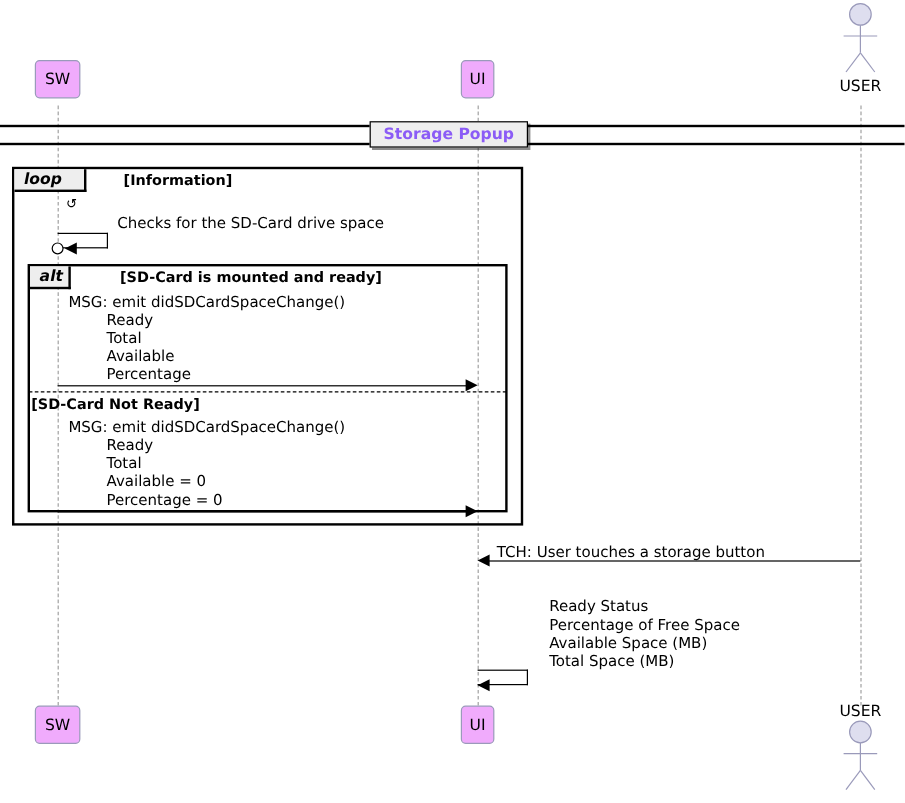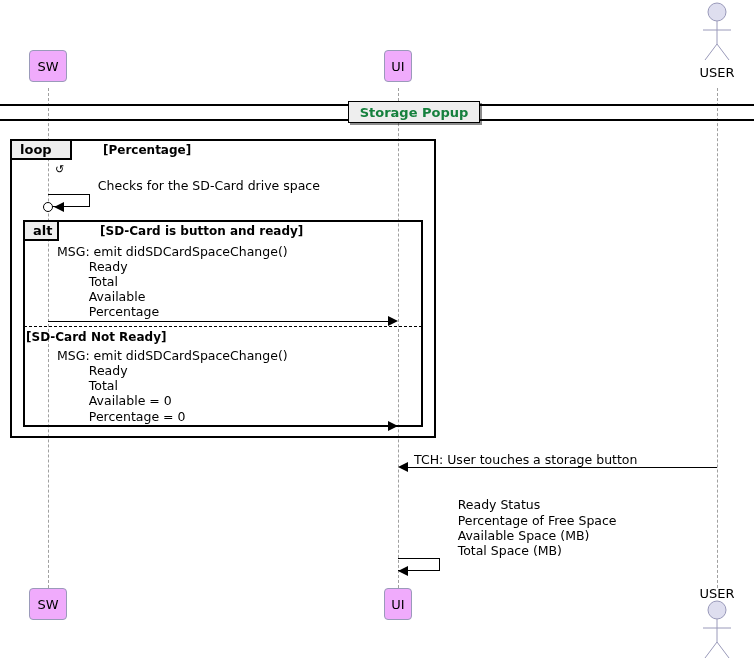--- a/index.html
+++ b/index.html
@@ -60,22 +60,21 @@
     position: absolute;
     box-sizing: border-box;
     background: #EEEEEE;
     border: 1px solid #000000;
     box-shadow: 2px 2px 0 0 rgba(0,0,0,0.45);
     display: flex;
     align-items: center;
     justify-content: center;
     font-size: 13px;
     font-weight: bold;
-    color: #15803d;
-    margin-left: 40px;
+    color: #8b5cf6;
   }
 
   
   .fragment {
     position: absolute;
     box-sizing: border-box;
     border: 2px solid #000000;
     background: transparent;
   }
   .fragment-tab {
@@ -83,20 +82,21 @@
     box-sizing: border-box;
     background: #EEEEEE;
     border-right: 2px solid #000000;
     border-bottom: 2px solid #000000;
     font-size: 13px;
     font-weight: bold;
     color: #000000;
     display: flex;
     align-items: center;
     padding-left: 8px;
+    font-style: italic;
   }
   .fragment-tab-notch {
     position: absolute;
     width: 0; height: 0;
   }
   .fragment-guard {
     position: absolute;
     font-size: 12px;
     font-weight: bold;
     color: #000000;
@@ -194,38 +194,38 @@
 
   <div class="fragment" style="left:10px; top:139px; width:426px; height:299px;"></div>
   <div class="fragment-tab" style="left:12px; top:141px; width:60px; height:19px;">
     <span>loop</span>
   </div>
   <svg class="fragment-tab-notch" style="left:72px; top:141px;" width="14" height="21" viewBox="0 0 14 21">
     <polygon points="0,0 14,0 0,19" fill="#EEEEEE" stroke="none"></polygon>
     <line x1="14" y1="0" x2="0" y2="19" stroke="#000000" stroke-width="2"></line>
     <line x1="0" y1="19" x2="-1" y2="19" stroke="#000000" stroke-width="2"></line>
   </svg>
-  <div class="fragment-guard" style="left:103px; top:143px;">[Percentage]</div>
+  <div class="fragment-guard" style="left:103px; top:143px;">[Information]</div>
 
   <div class="msg-icon" style="left:55px; top:163px;">↺</div>
   <div class="msg-text" style="left:66px; top:178px;">        Checks for the SD-Card drive space</div>
 
   <div class="self-loop" style="left:48px; top:194px; width:42px; height:13px;"></div>
   <div class="arrow-head-left" style="left:54px; top:202px;"></div>
   <div class="circle-end" style="left:43px; top:202px; width:10px; height:10px;"></div>
 
   <div class="fragment" style="left:23px; top:220px; width:400px; height:207px;"></div>
   <div class="fragment-tab" style="left:25px; top:222px; width:34px; height:19px;">
     <span>alt</span>
   </div>
   <svg class="fragment-tab-notch" style="left:73px; top:222px;" width="14" height="21" viewBox="0 0 14 21">
     <polygon points="0,0 14,0 0,19" fill="#EEEEEE" stroke="none"></polygon>
     <line x1="14" y1="0" x2="0" y2="19" stroke="#000000" stroke-width="2"></line>
   </svg>
-  <div class="fragment-guard" style="left:100px; top:224px;">[SD-Card is button and ready]</div>
+  <div class="fragment-guard" style="left:100px; top:224px;">[SD-Card is mounted and ready]</div>
 
   <div class="msg-text" style="left:57px; top:244px;">MSG: emit didSDCardSpaceChange()</div>
   <div class="msg-text" style="left:57px; top:259px;">        Ready</div>
   <div class="msg-text" style="left:57px; top:274px;">        Total</div>
   <div class="msg-text" style="left:57px; top:289px;">        Available</div>
   <div class="msg-text" style="left:57px; top:304px;">        Percentage</div>
   <div class="arrow-line" style="left:48px; top:321px; width:342px;"></div>
   <div class="arrow-head-right" style="left:388px; top:316px;"></div>
 
   <div class="alt-sep" style="left:24px; top:326px; width:398px;"></div>

